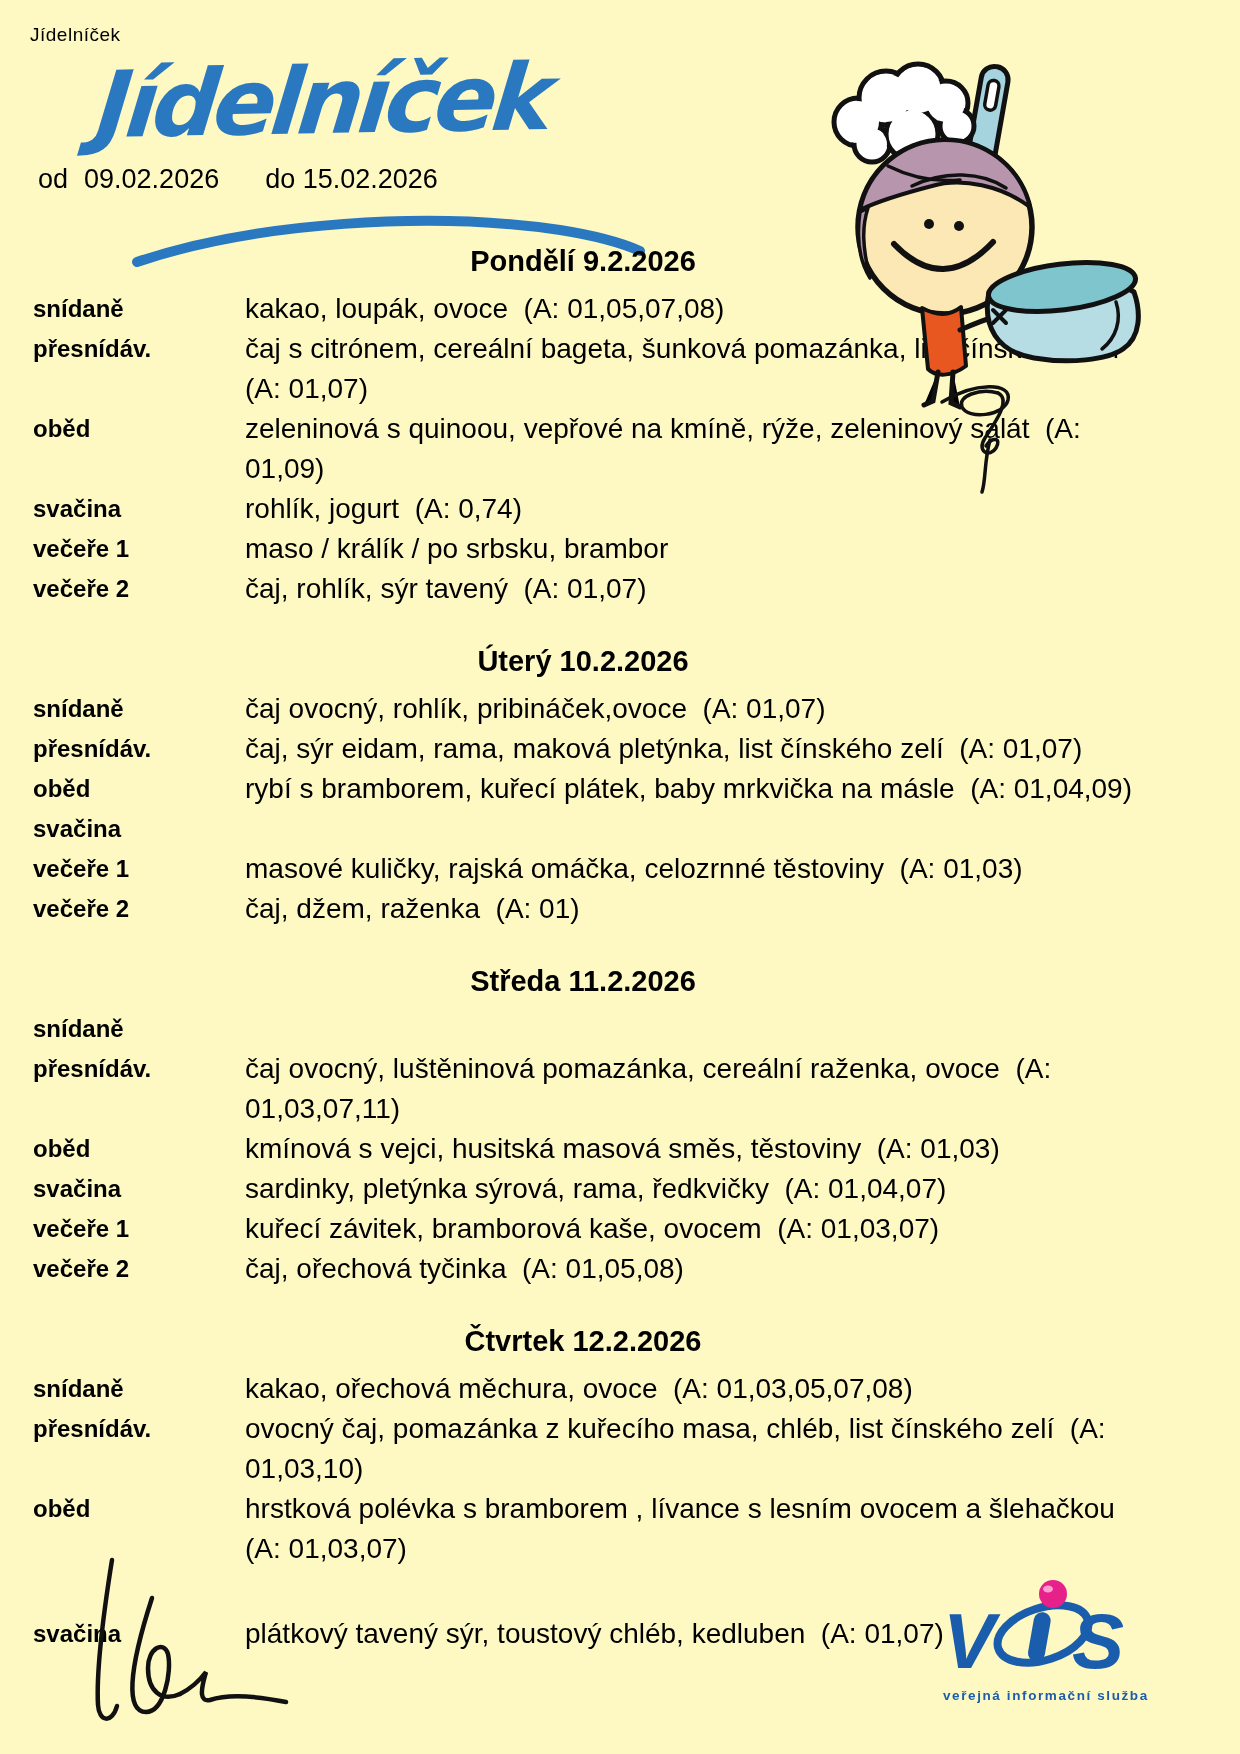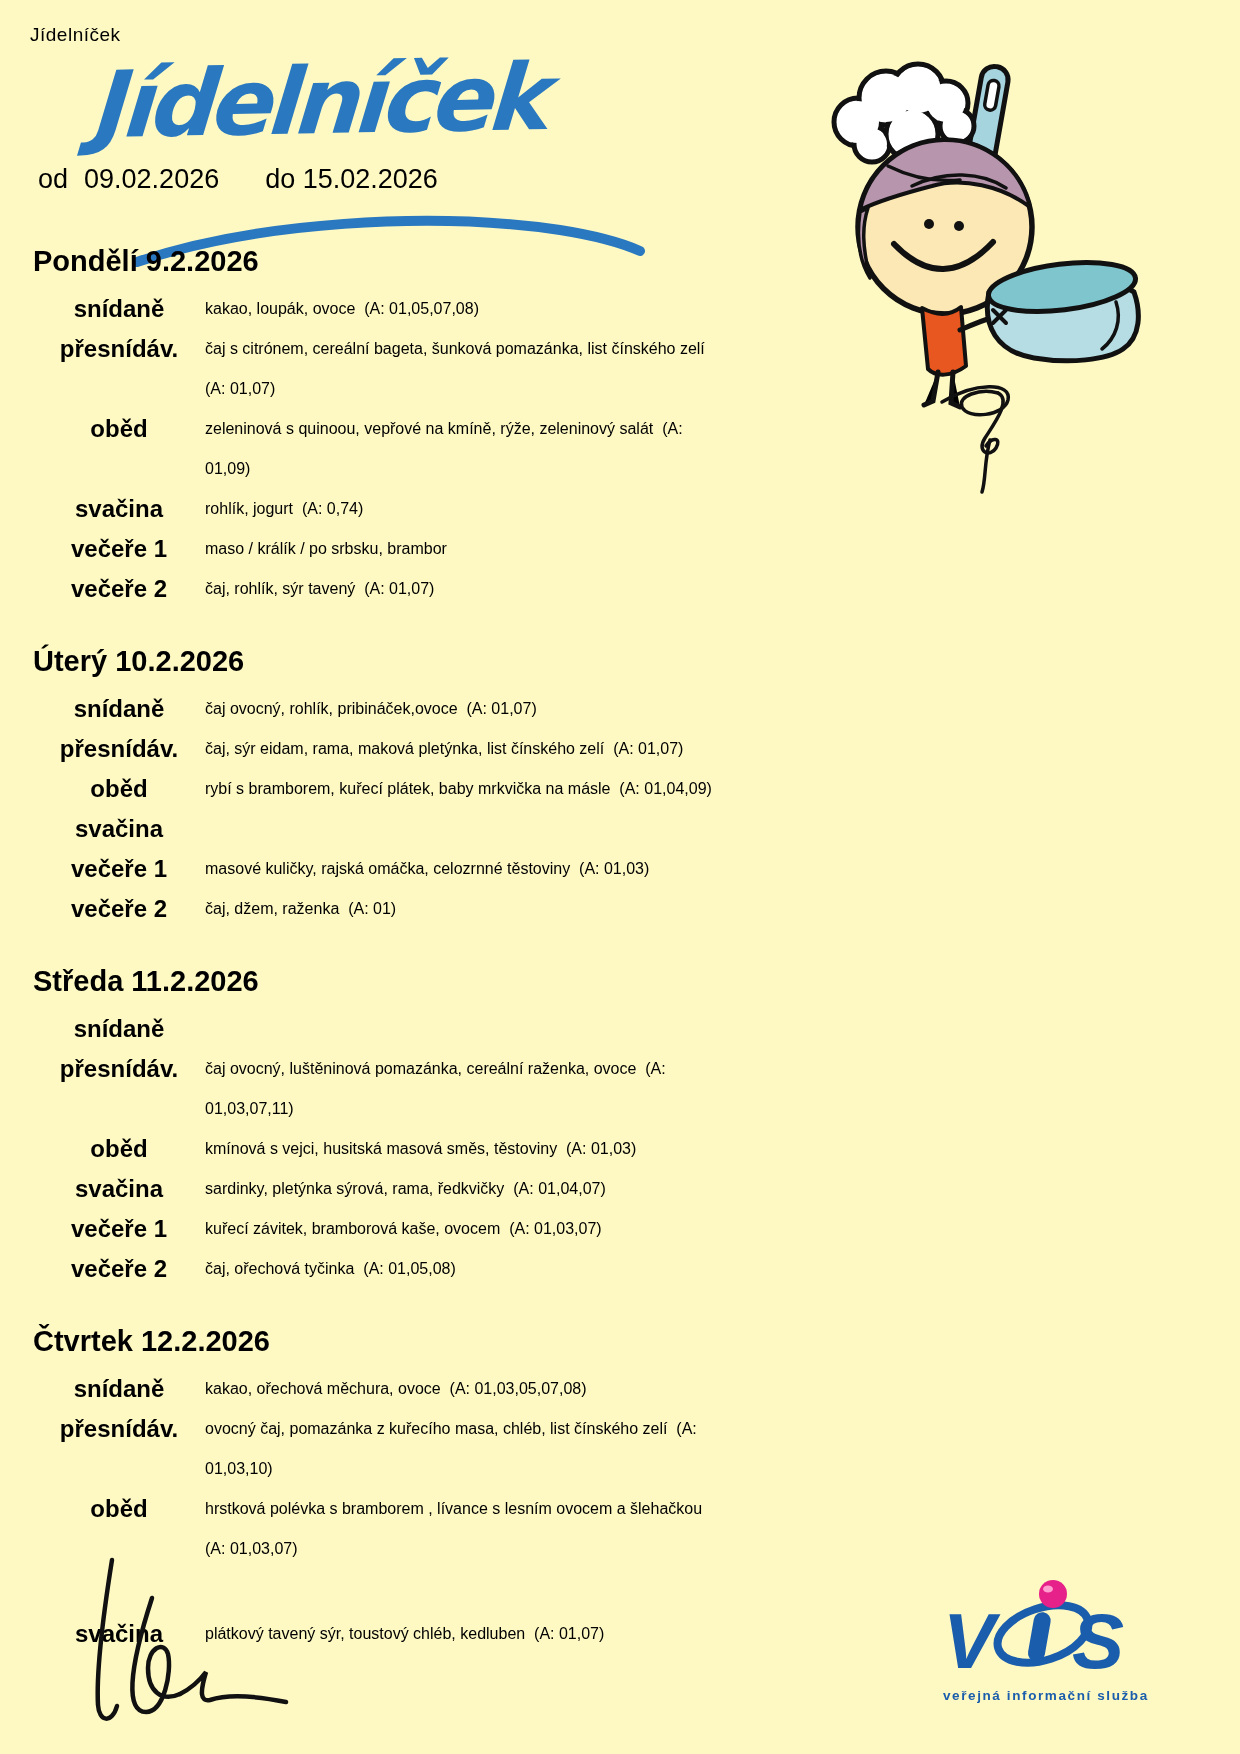--- a/index.html
+++ b/index.html
@@ -24,25 +24,25 @@
     font-size:27px; font-weight:normal; white-space:nowrap;
   }
   .date-line .gap-s { display:inline-block; width:16px; }
   .date-line .gap-l { display:inline-block; width:46px; }
   .swoosh { position:absolute; left:0; top:0; }
   .menu {
     position:absolute; left:33px; top:243px; width:1100px;
   }
   .day + .day { margin-top:34px; }
   .day-heading {
-    font-size:29px; font-weight:bold; line-height:36px; margin:0 0 10px 0;
+    font-size:29px; font-weight:bold; line-height:36px; margin:0 0 10px 0;text-align:center;
   }
   .row { display:grid; grid-template-columns:172px 1fr; }
-  .row-label { font-weight:bold; font-size:24px; line-height:40px;text-align:center; }
-  .row-text  { font-size:16px; line-height:40px; white-space:pre-wrap; }
+  .row-label { font-weight:bold; font-size:24px; line-height:40px; }
+  .row-text  { font-size:28px; line-height:40px; white-space:pre-wrap;margin-left:40px; }
   .row--spaced { margin-top:45px; }
   .abs-svg { position:absolute; }
 </style>
 </head>
 <body>
 
 <div class="page">
 
   <div class="doc-header-label">Jídelníček</div>
 

